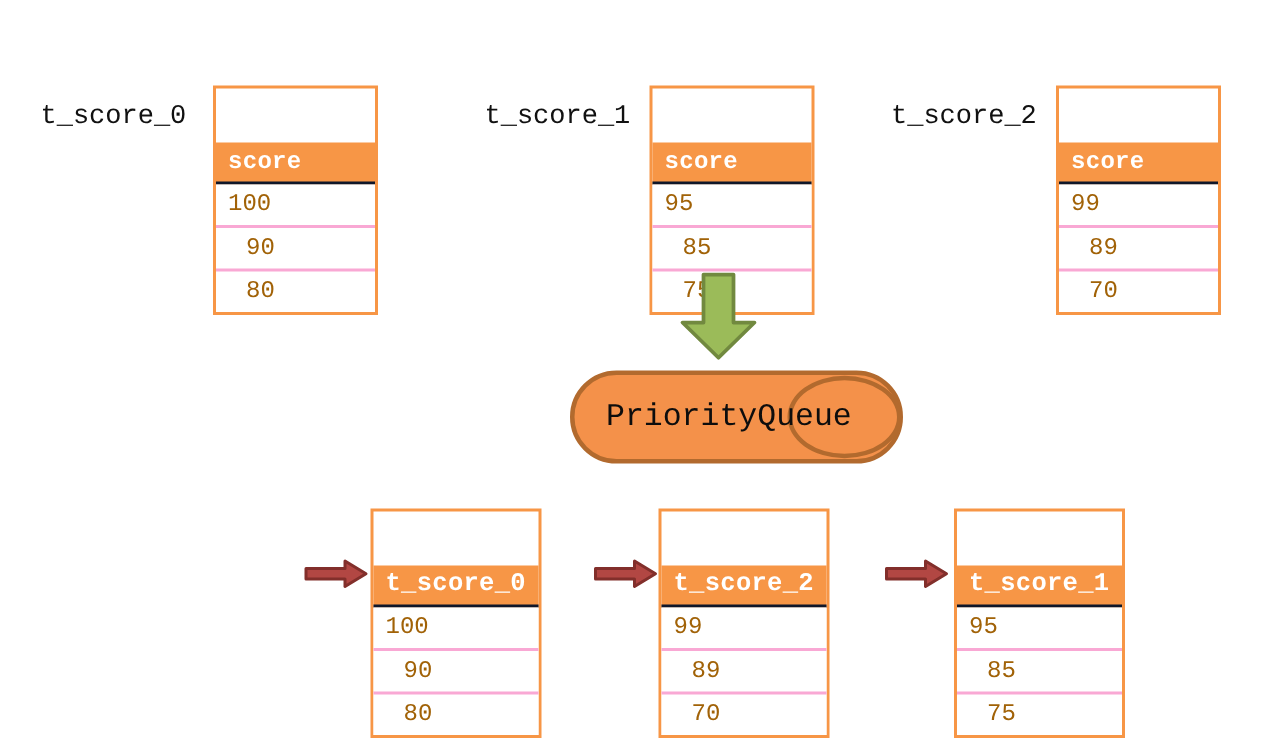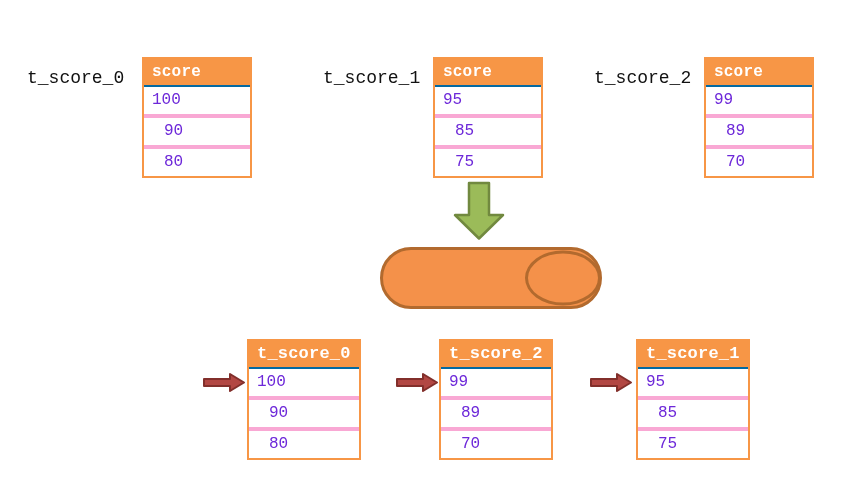--- a/index.html
+++ b/index.html
@@ -32,33 +32,34 @@
   }
   .stable.wide { width: 110px; }
   .stable .th {
     background: #F79646;
     color: #ffffff;
     font-weight: bold;
     font-size: 16px;
     line-height: 26px;
     height: 26px;
     padding-left: 8px;
-    border-bottom: 2px solid #0369a1;
+    border-bottom: 2px solid #0f172a;
     letter-spacing: 0.2px;
+    margin-top: 36px;
   }
   .stable .th.tname { font-size: 17px; }
   .stable .td {
     font-size: 16px;
-    color: #6d28d9;
+    color: #a16207;
     line-height: 27px;
     height: 27px;
     padding-left: 8px;
     background: #ffffff;
   }
-  .stable .td + .td { border-top: 4px solid #f9a8d4; padding-left: 20px; }
+  .stable .td + .td { border-top: 2px solid #f9a8d4; padding-left: 20px; }
 
   
   .queue {
     position: absolute;
     left: 380px; top: 247px;
     width: 222px; height: 62px;
     box-sizing: border-box;
     background: #F4914A;
     border: 3px solid #B26A2E;
     border-radius: 31px;
@@ -115,20 +116,21 @@
     <div class="td">89</div>
     <div class="td">70</div>
   </div>
 
   <svg class="abs" style="left:453px; top:181px" width="52" height="60" viewBox="0 0 52 60">
     <polygon points="16,2 36,2 36,34 50,34 26,57.5 2,34 16,34" fill="#9BBB59" stroke="#71893F" stroke-width="2.5" stroke-linejoin="round"></polygon>
   </svg>
 
   <div class="queue">
     <span class="qend"></span>
+    <span class="qtext">PriorityQueue</span>
   </div>
 
   <svg class="abs" style="left:202px; top:372px" width="44" height="21" viewBox="0 0 44 21">
     <polygon points="2,7 28,7 28,2 42,10.5 28,19 28,14 2,14" fill="#B24743" stroke="#822F2B" stroke-width="2" stroke-linejoin="round"></polygon>
   </svg>
   <svg class="abs" style="left:395px; top:372px" width="44" height="21" viewBox="0 0 44 21">
     <polygon points="2,7 28,7 28,2 42,10.5 28,19 28,14 2,14" fill="#B24743" stroke="#822F2B" stroke-width="2" stroke-linejoin="round"></polygon>
   </svg>
   <svg class="abs" style="left:589px; top:372px" width="44" height="21" viewBox="0 0 44 21">
     <polygon points="2,7 28,7 28,2 42,10.5 28,19 28,14 2,14" fill="#B24743" stroke="#822F2B" stroke-width="2" stroke-linejoin="round"></polygon>

